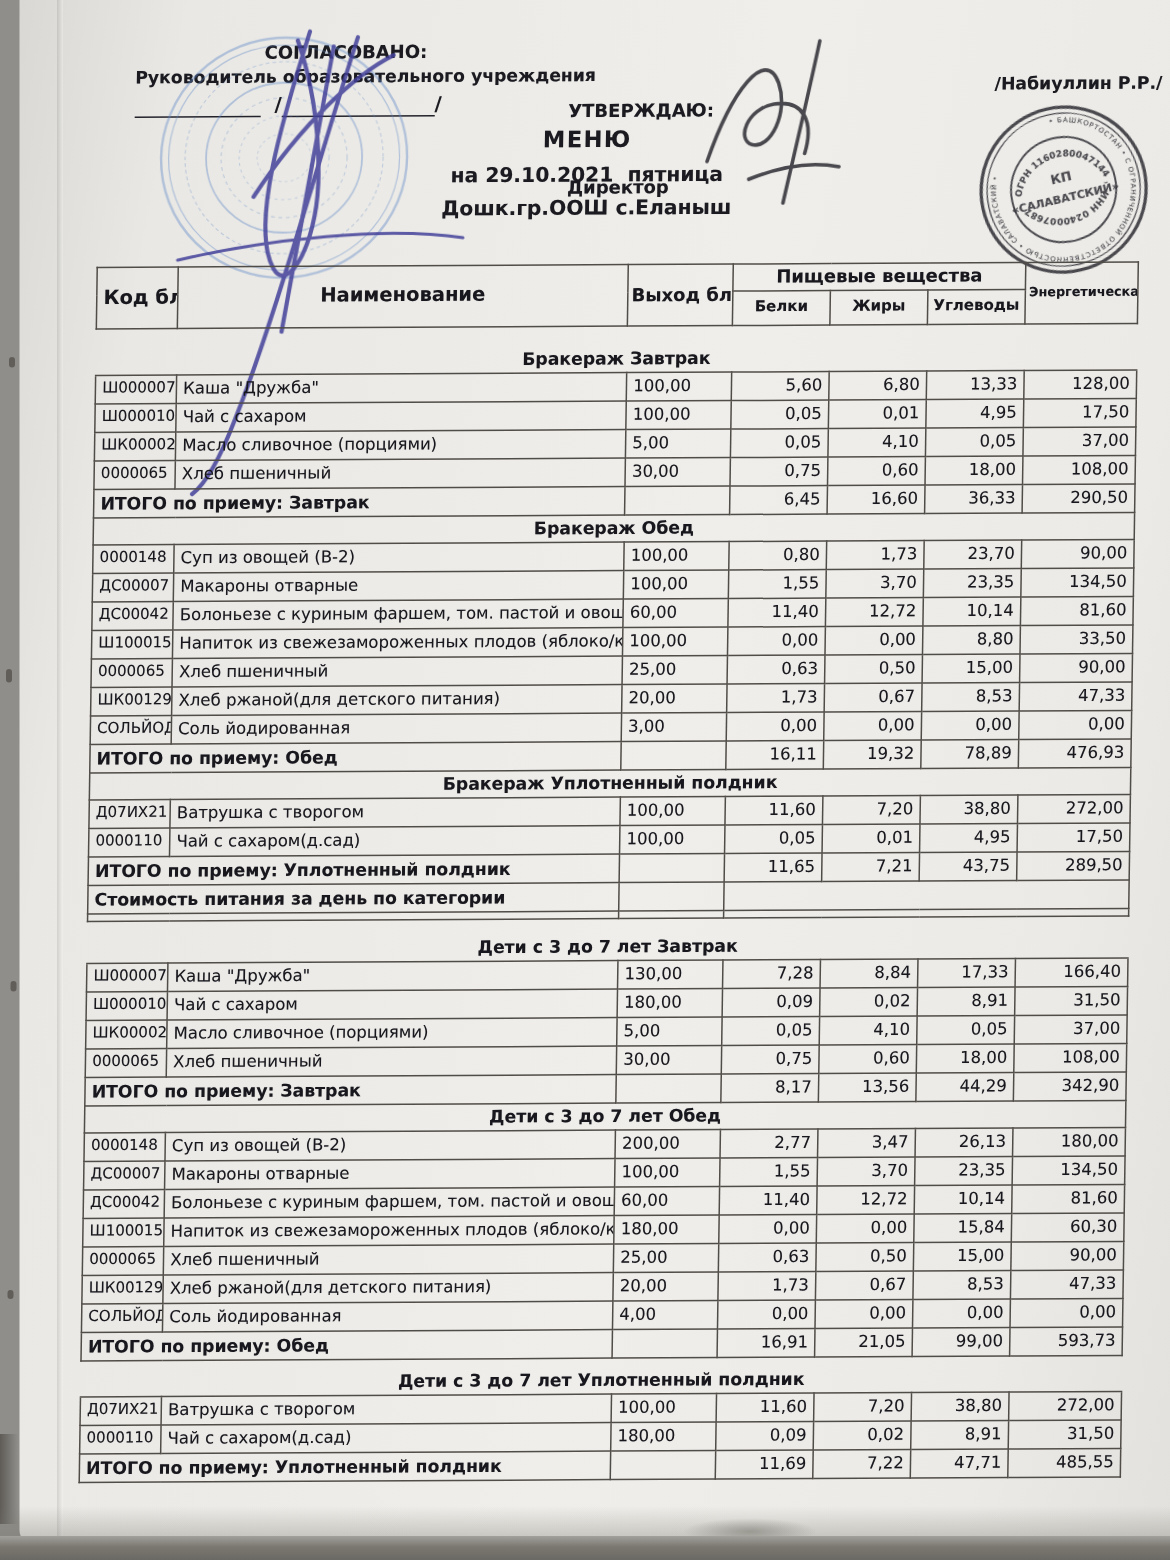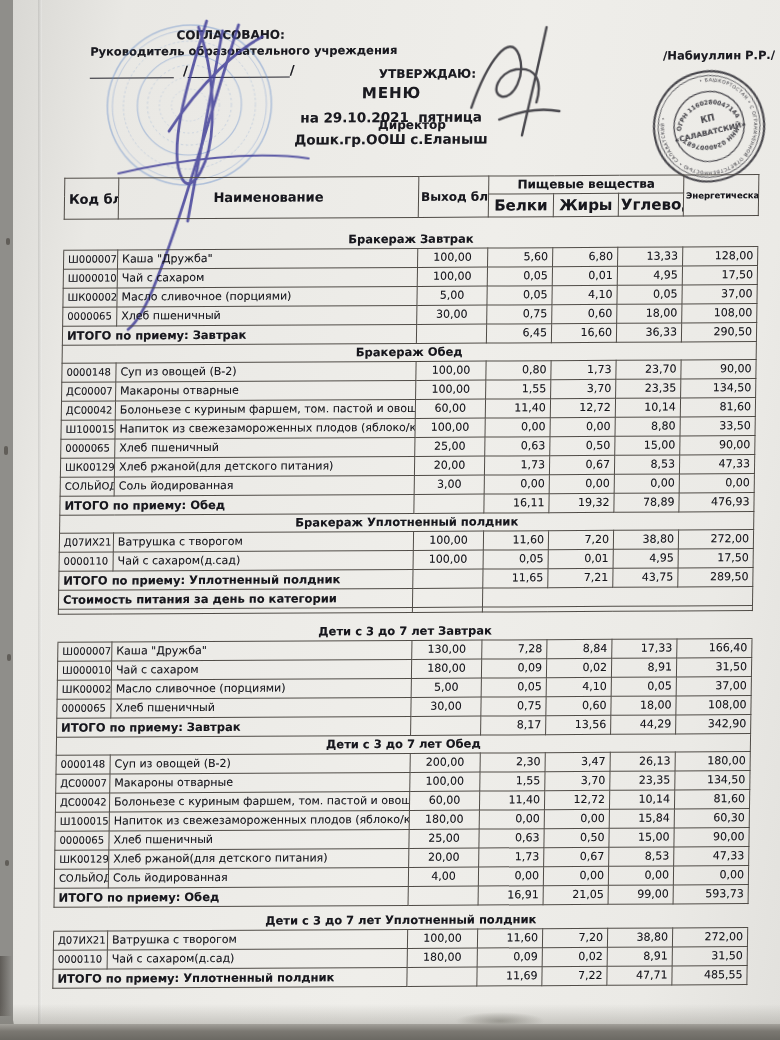--- a/index.html
+++ b/index.html
@@ -65,30 +65,30 @@
   table.t td{
     border:1px solid #504c47;
     padding:2px 4px;line-height:14px;
     overflow:hidden;white-space:nowrap;vertical-align:middle;
   }
   .t-head td{text-align:center;font-weight:bold;white-space:normal;}
   .t-head .code-h{font-size:13px;line-height:15px;}
   .t-head .name-h{font-size:13px;}
   .t-head .out-h{font-size:12px;line-height:13px;padding:1px 2px;}
   .t-head .nutr-h{font-size:12px;line-height:13px;padding:2px;}
-  .t-head .sub-h{font-size:15px;padding:4px 2px;}
+  .t-head .sub-h{font-size:10px;padding:4px 2px;}
   .t-head .energy-h{font-size:8.5px;line-height:10px;padding:1px 2px;overflow-wrap:anywhere;}
   tr.sec td{
     text-align:center;font-weight:bold;font-size:11.5px;line-height:13px;padding:2px 4px;
   }
   tr.sec.first td{border-top:1px solid transparent;border-left:1px solid transparent;border-right:1px solid transparent;}
   td.code{font-size:10px;padding-left:4px;}
   td.name{padding-left:5px;}
   td.num{text-align:right;padding-right:7px;}
-  td.out{text-align:center;}
+  td.out{text-align:left;}
   td.tlabel{font-weight:bold;font-size:11.5px;padding-left:5px;}
 
   svg{position:absolute;overflow:visible;}
   .blue-stamp{filter:blur(0.4px);}
   .round-stamp{filter:blur(0.25px);transform:rotate(-13deg);}
   .sig{filter:blur(0.2px);}
 </style>
 </head>
 <body>
 
@@ -420,21 +420,21 @@
               <td class="num">44,29</td>
               <td class="num">342,90</td>
             </tr>
             <tr class="sec">
               <td colspan="7">Дети с 3 до 7 лет Обед</td>
             </tr>
             <tr>
               <td class="code">0000148</td>
               <td class="name">Суп из овощей (В-2)</td>
               <td class="out">200,00</td>
-              <td class="num">2,30</td>
+              <td class="num">2,77</td>
               <td class="num">3,47</td>
               <td class="num">26,13</td>
               <td class="num">180,00</td>
             </tr>
             <tr>
               <td class="code">ДС00007</td>
               <td class="name">Макароны отварные</td>
               <td class="out">100,00</td>
               <td class="num">1,55</td>
               <td class="num">3,70</td>

